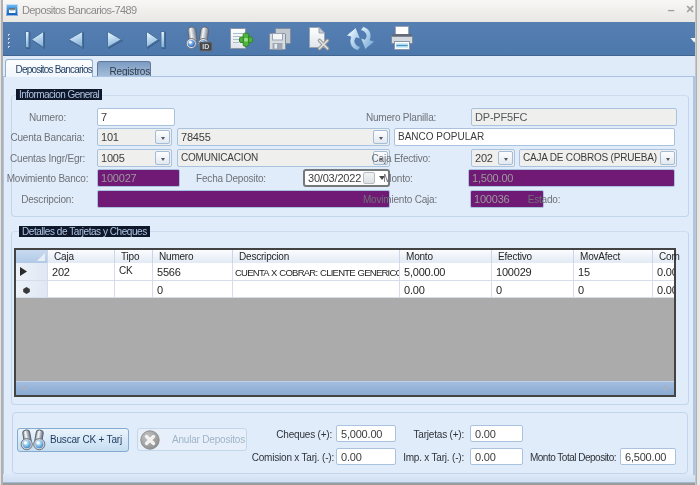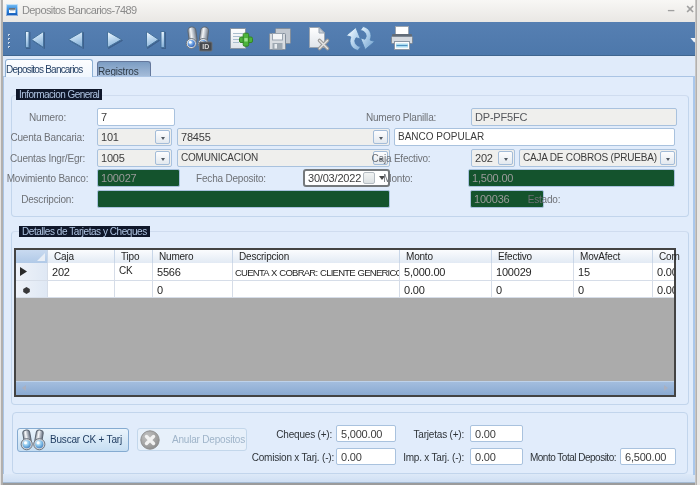--- a/index.html
+++ b/index.html
@@ -6,30 +6,30 @@
 .ab{position:absolute}
 
 #title{left:0;top:0;width:700px;height:22px;background:linear-gradient(#f8f7f5,#e9e7e4);border-left:1px solid #b6b6b6;border-right:1px solid #b6b6b6}
 #title .txt{position:absolute;left:21px;top:4px;font-size:11px;color:#8b8b8b;letter-spacing:-0.6px}
 #tmin{position:absolute;left:663px;top:2px;width:14px;height:14px;color:#a0a0a0;font-size:13px;text-align:center;font-weight:bold}
 #tclose{position:absolute;left:682px;top:3px;width:14px;height:14px;color:#a0a0a0;font-size:11px;text-align:center;font-weight:bold}
 
 #toolbar{left:3px;top:22px;width:692px;height:34px;background:linear-gradient(#567FB2,#4d78ab);border-bottom:1px solid #40668f}
 
 #tabstrip{left:2px;top:56px;width:696px;height:21px;background:#e0ebfa}
-.tab{position:absolute;font-size:10px;padding-top:4px;text-align:left}
+.tab{position:absolute;font-size:10px;padding-top:4px;text-align:right}
 #tab1{left:3px;top:3px;width:88px;height:18px;letter-spacing:-0.8px;background:linear-gradient(#fdfeff,#f0f6fd);border:1px solid #8eb0d3;border-bottom:none;border-radius:3px 3px 0 0;color:#1d3a5f;z-index:2;white-space:nowrap}
 #tab2{left:95px;top:5px;width:54px;height:16px;background:linear-gradient(#7b9cc2,#a7bedb);border:1px solid #64789c;border-bottom:none;border-radius:3px 3px 0 0;color:#2f3c49;white-space:nowrap}
 
 #page{left:3px;top:76px;width:691px;height:398px;background:#e1ecfb;border:1px solid #aac4e4;border-bottom:none}
 .gbox{position:absolute;border:1px solid #c2d5ec;border-radius:4px}
 .glabel{position:absolute;font-size:10px;color:#aec3e1;background:#0f172a;padding:0 3px}
 .lbl{position:absolute;font-size:10px;color:#6e7176;text-align:center;white-space:nowrap}
 .tb{position:absolute;background:#fff;border:1px solid #a9c2de;border-radius:2px;font-size:10px;color:#3c3c3c;padding:2px 0 0 3px;height:18px;white-space:nowrap;overflow:hidden}
-.ro{background:#14532d;color:#9b9b9b}
+.ro{background:#701a75;color:#9b9b9b}
 .rod{background:#efefed}
 .combo{position:absolute;background:#efefed;border:1px solid #a9c2de;border-radius:2px;font-size:10px;color:#3c3c3c;padding:2px 0 0 3px;height:18px;white-space:nowrap}
 .cbtn{position:absolute;right:1px;top:1px;width:15px;height:14px;background:linear-gradient(#fdfdfe,#e3e9ef);border:1px solid #a3bcd8;border-radius:2px}
 .cbtn:after{content:"";position:absolute;left:4.5px;top:5.5px;border-left:2.5px solid transparent;border-right:2.5px solid transparent;border-top:3.5px solid #525a62}
 
 #grid{left:14px;top:248px;width:662px;height:149px;border:2px solid #434343;background:#ababab}
 .gh{position:absolute;top:0;height:13px;background:linear-gradient(#fbfcfe,#e2eaf4);border-right:1px solid #c8d6e8;font-size:10px;color:#262626;padding:1px 0 0 6px}
 .gc{position:absolute;background:#fff;border-right:1px solid #d6dde8;border-bottom:1px solid #d6dde8;font-size:10px;color:#1f1f1f;padding:2px 0 0 4px;white-space:nowrap;overflow:hidden}
 .rh{background:linear-gradient(90deg,#eef2f9,#dfe8f4)}
 
@@ -206,20 +206,21 @@
 
   <div class="lbl" style="left:0px;top:173px;width:95px">Movimiento Banco:</div>
   <div class="tb ro num" style="left:97px;top:169px;width:83px">100027</div>
   <div class="lbl" style="left:160px;top:173px;width:142px">Fecha Deposito:</div>
   <div class="tb" style="left:303px;top:169px;width:87px;border:2px solid #75797c;border-radius:3px;padding-top:0.5px;font-size:11px;letter-spacing:-0.2px">30/03/2022<span class="ab" style="left:58px;top:1px;width:12px;height:12px;background:linear-gradient(#f2f4f4,#dde2e4);border:1px solid #b5bcc2;border-radius:2px"></span><span class="ab" style="left:74px;top:5px;border-left:3.5px solid transparent;border-right:3.5px solid transparent;border-top:4.5px solid #4a4a4a"></span></div>
   <div class="lbl" style="left:330px;top:173px;width:136px">Monto:</div>
   <div class="tb ro num" style="left:468px;top:169px;width:207px">1,500.00</div>
 
   <div class="lbl" style="left:0px;top:194px;width:95px">Descripcion:</div>
   <div class="tb ro" style="left:97px;top:190px;width:293px"></div>
+  <div class="lbl" style="left:330px;top:194px;width:140px">Movimiento Caja:</div>
   <div class="tb ro num" style="left:470px;top:190px;width:74px">100036</div>
   <div class="lbl" style="left:500px;top:194px;width:88px">Estado:</div>
 
   <div class="gbox" style="left:11px;top:231px;width:678px;height:174px;border-top-color:#cfdcef"></div>
   <div class="glabel" style="left:19px;top:226px;letter-spacing:-0.45px">Detalles de Tarjetas y Cheques</div>
 
   <div id="grid" class="ab">
 
     <div class="gh" style="left:0;width:32px;background:linear-gradient(#c9daf0,#b0c9e7)">
         <svg width="10" height="10" style="position:absolute;right:1px;bottom:1px">

